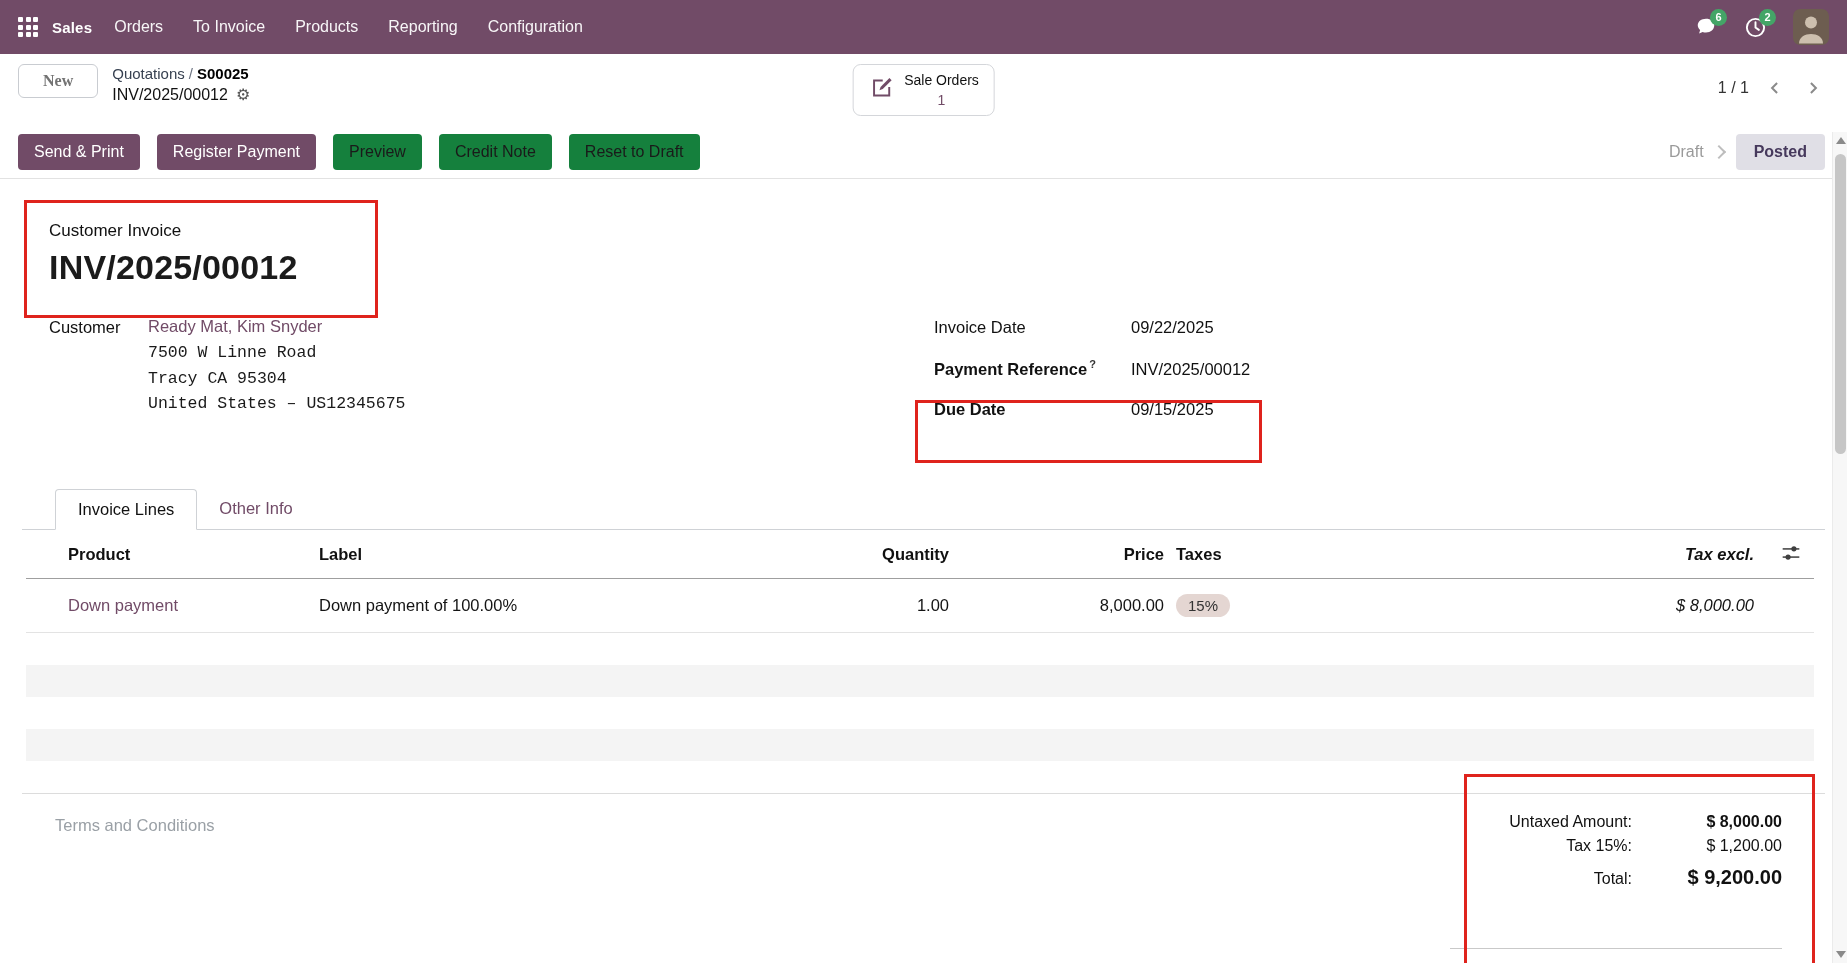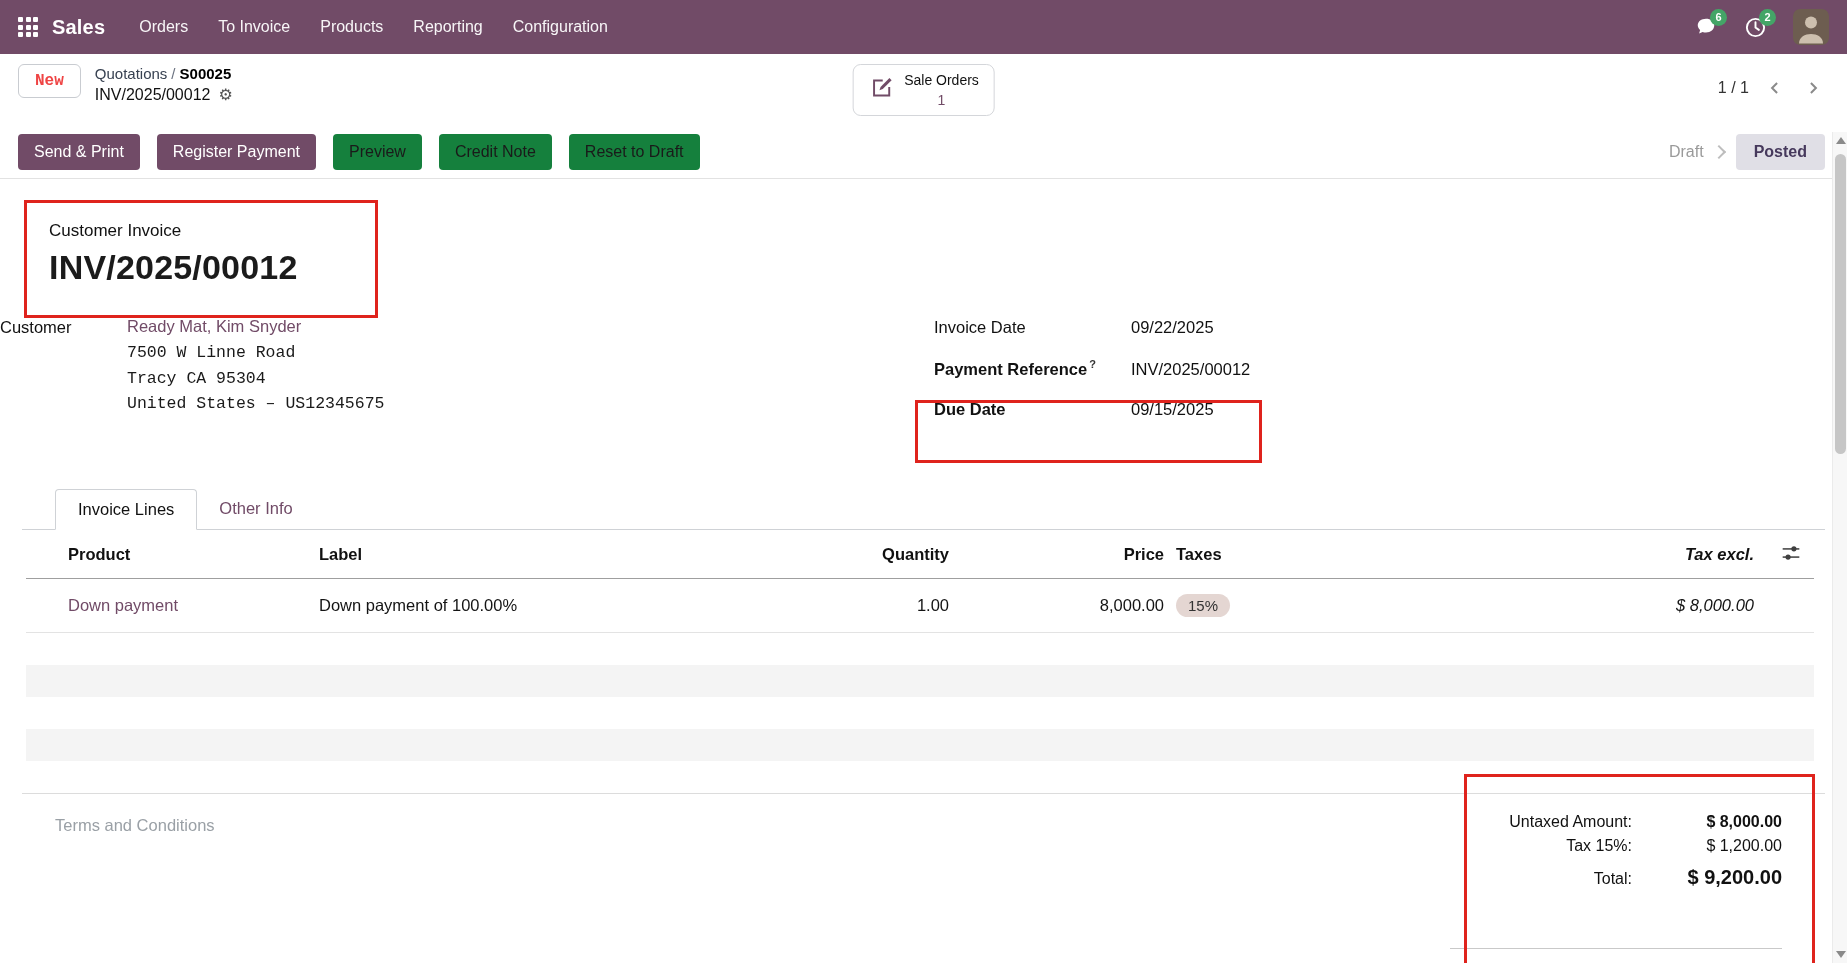--- a/index.html
+++ b/index.html
@@ -10,40 +10,40 @@
     font-size:16px;
   }
 
   
   .topnav {
     height:54px; background:#714B67; display:flex; align-items:center;
     padding:0 18px; color:#fff;
   }
   .apps-grid { display:grid; grid-template-columns:repeat(3,5px); grid-gap:2.5px; margin-right:14px; cursor:pointer; }
   .apps-grid span { width:5px; height:5px; background:#fff; border-radius:1px; display:block; }
-  .brand { font-size:20px; font-weight:600; margin-right:34px; letter-spacing:.2px; cursor:pointer; }
+  .brand { font-size:15px; font-weight:600; margin-right:22px; letter-spacing:.2px; cursor:pointer; }
   .nav-item { font-size:16px; margin-right:30px; opacity:.95; cursor:pointer; }
   .nav-right { margin-left:auto; display:flex; align-items:center; gap:26px; }
   .systray-icon { position:relative; cursor:pointer; display:flex; }
   .badge {
     position:absolute; top:-7px; right:-9px; background:#44a567; color:#fff;
     font-size:11px; min-width:17px; height:17px; line-height:17px; border-radius:9px;
     text-align:center; padding:0 3px; font-weight:700;
   }
   .avatar { width:36px; height:36px; border-radius:7px; overflow:hidden; cursor:pointer; display:block; }
 
   
   .control-panel {
     position:relative; display:flex; align-items:flex-start;
     padding:10px 22px 0 18px; height:62px;
   }
   .btn-new {
-    background:#fff; border:1px solid #c9ccd1; color:#ef4444; font-weight:600;
-    font-size:16px; padding:7px 16px; border-radius:6px; cursor:pointer;
-    font-family:Liberation Mono, monospace;
+    background:#fff; border:1px solid #c9ccd1; color:#737373; font-weight:600;
+    font-size:16px; padding:7px 24px; border-radius:6px; cursor:pointer;
+    font-family:Liberation Serif, serif;
   }
   .breadcrumbs { margin-left:14px; line-height:1.35; }
   .crumb-line1 { font-size:15px; color:#374151; }
   .crumb-link { cursor:pointer; color:#374151; }
   .crumb-origin { font-weight:700; color:#000000; cursor:pointer; }
   .crumb-sep { color:#6b7280; margin:0 4px; }
   .crumb-line2 { font-size:16px; color:#111; display:flex; align-items:center; gap:8px; }
   .gear { font-size:16px; color:#555; cursor:pointer; line-height:1; }
   .stat-button {
     position:absolute; left:50%; top:10px; transform:translateX(-50%);
@@ -72,21 +72,21 @@
               transform:rotate(45deg); margin:0 12px 0 2px; }
   .st-posted { background:#e0dfe6; color:#46395c; font-weight:700; font-size:16px;
                padding:9px 18px; border-radius:4px; cursor:pointer; }
 
   
   .doc-header { padding:42px 0 0 49px; }
   .doc-type { font-size:17px; color:#111; }
   .doc-number { font-size:34px; font-weight:800; color:#1b1b1b; margin-top:7px; letter-spacing:.2px; }
 
   .form-section { display:flex; margin-top:30px; }
-  .form-left { display:grid; grid-template-columns:99px auto; align-items:start;gap:28px; }
+  .form-left { padding-left:49px; display:grid; grid-template-columns:99px auto; align-items:start; }
   .field-label { font-size:16.5px; color:#111; padding-top:1px; }
   .customer-name { color:#714B67; font-size:16.5px; cursor:pointer; }
   .address { margin-top:4px; line-height:1.55; font-size:16.5px; color:#1a1a1a;font-family:Liberation Mono, monospace; }
   .form-right { margin-left:auto; width:913px; }
   .fr-row { display:grid; grid-template-columns:197px auto; margin-bottom:20px; align-items:baseline; }
   .fr-label-bold { font-weight:700; }
   .fr-value { font-size:16.5px; color:#111; cursor:pointer; }
   .help-sup { font-size:11px; vertical-align:super; color:#333; margin-left:2px; cursor:pointer; }
 
   

